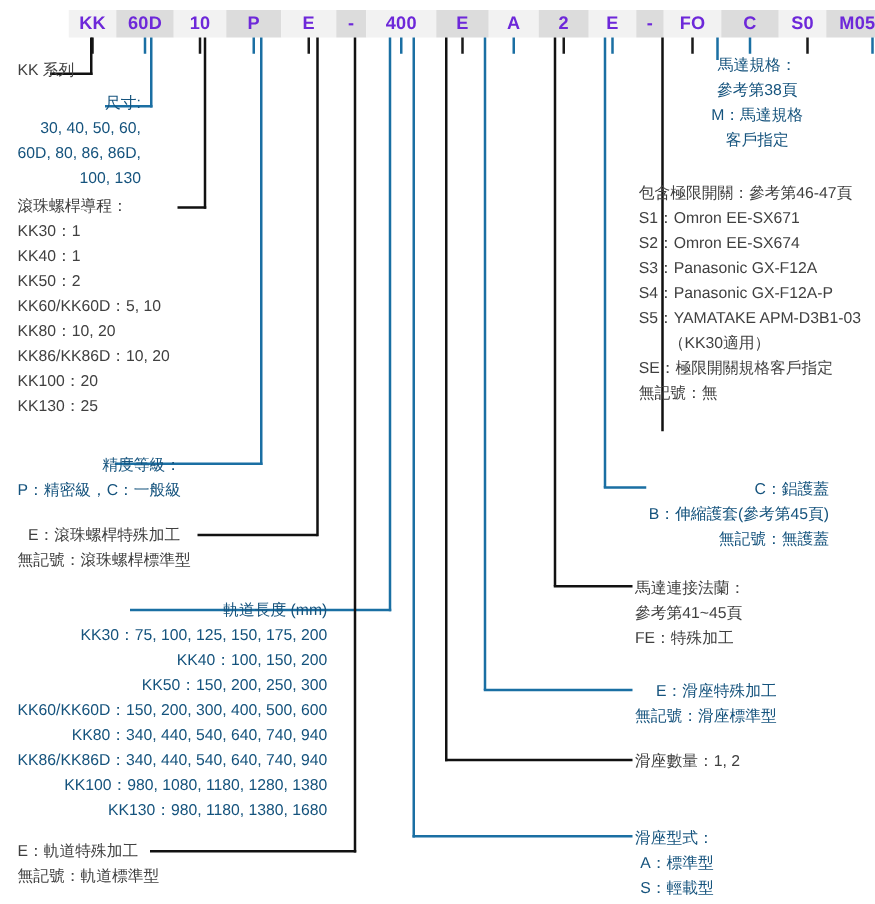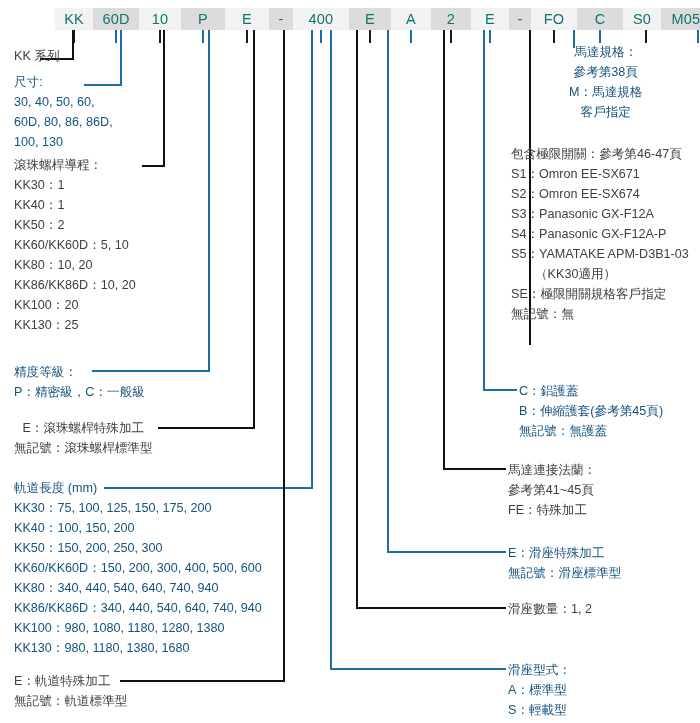--- a/index.html
+++ b/index.html
@@ -8,40 +8,40 @@
     background: #ffffff;
     font-family: "Liberation Sans", "DejaVu Sans", sans-serif;
     overflow: hidden;
   }
   #stage { position: relative; width: 700px; height: 723px; background:#fff; }
 
   
   .hdr { position: absolute; top: 8px; left: 55px; display: flex; align-items: stretch; height: 22px; }
   .cell {
     display: flex; align-items: center; justify-content: center;
-    font-weight: normal; font-size: 14.5px; color: #0f766e;
+    font-weight: bold; font-size: 14.5px; color: #6d28d9;
     letter-spacing: .2px; height: 22px;
   }
   .cell.lt { background: #f2f2f2; }
   .cell.dk { background: #dcdcdc; }
 
   
   .tick { position: absolute; width: 2px; }
   .tick.blk { background: #1a1a1a; }
   .tick.blu { background: #1a6fa3; }
 
   
   .vline { position: absolute; width: 1.6px; }
   .hline { position: absolute; height: 1.6px; }
   .blk { background: #111111; }
   .blu { background: #1a6fa3; }
 
   
   .blk-txt { position: absolute; color: #404040; }
-  .blu-txt { position: absolute; color: #15537d; }
+  .blu-txt { position: absolute; color: #15537d; text-align: right; }
   .ln { font-size: 12.6px; line-height: 20px; white-space: nowrap; }
   .indent { padding-left: 24px; }
 </style>
 </head>
 <body>
 
 <div id="stage">
 
   <div class="hdr" id="hdr">
       <div class="cell lt" style="width: 38px;">KK</div>

